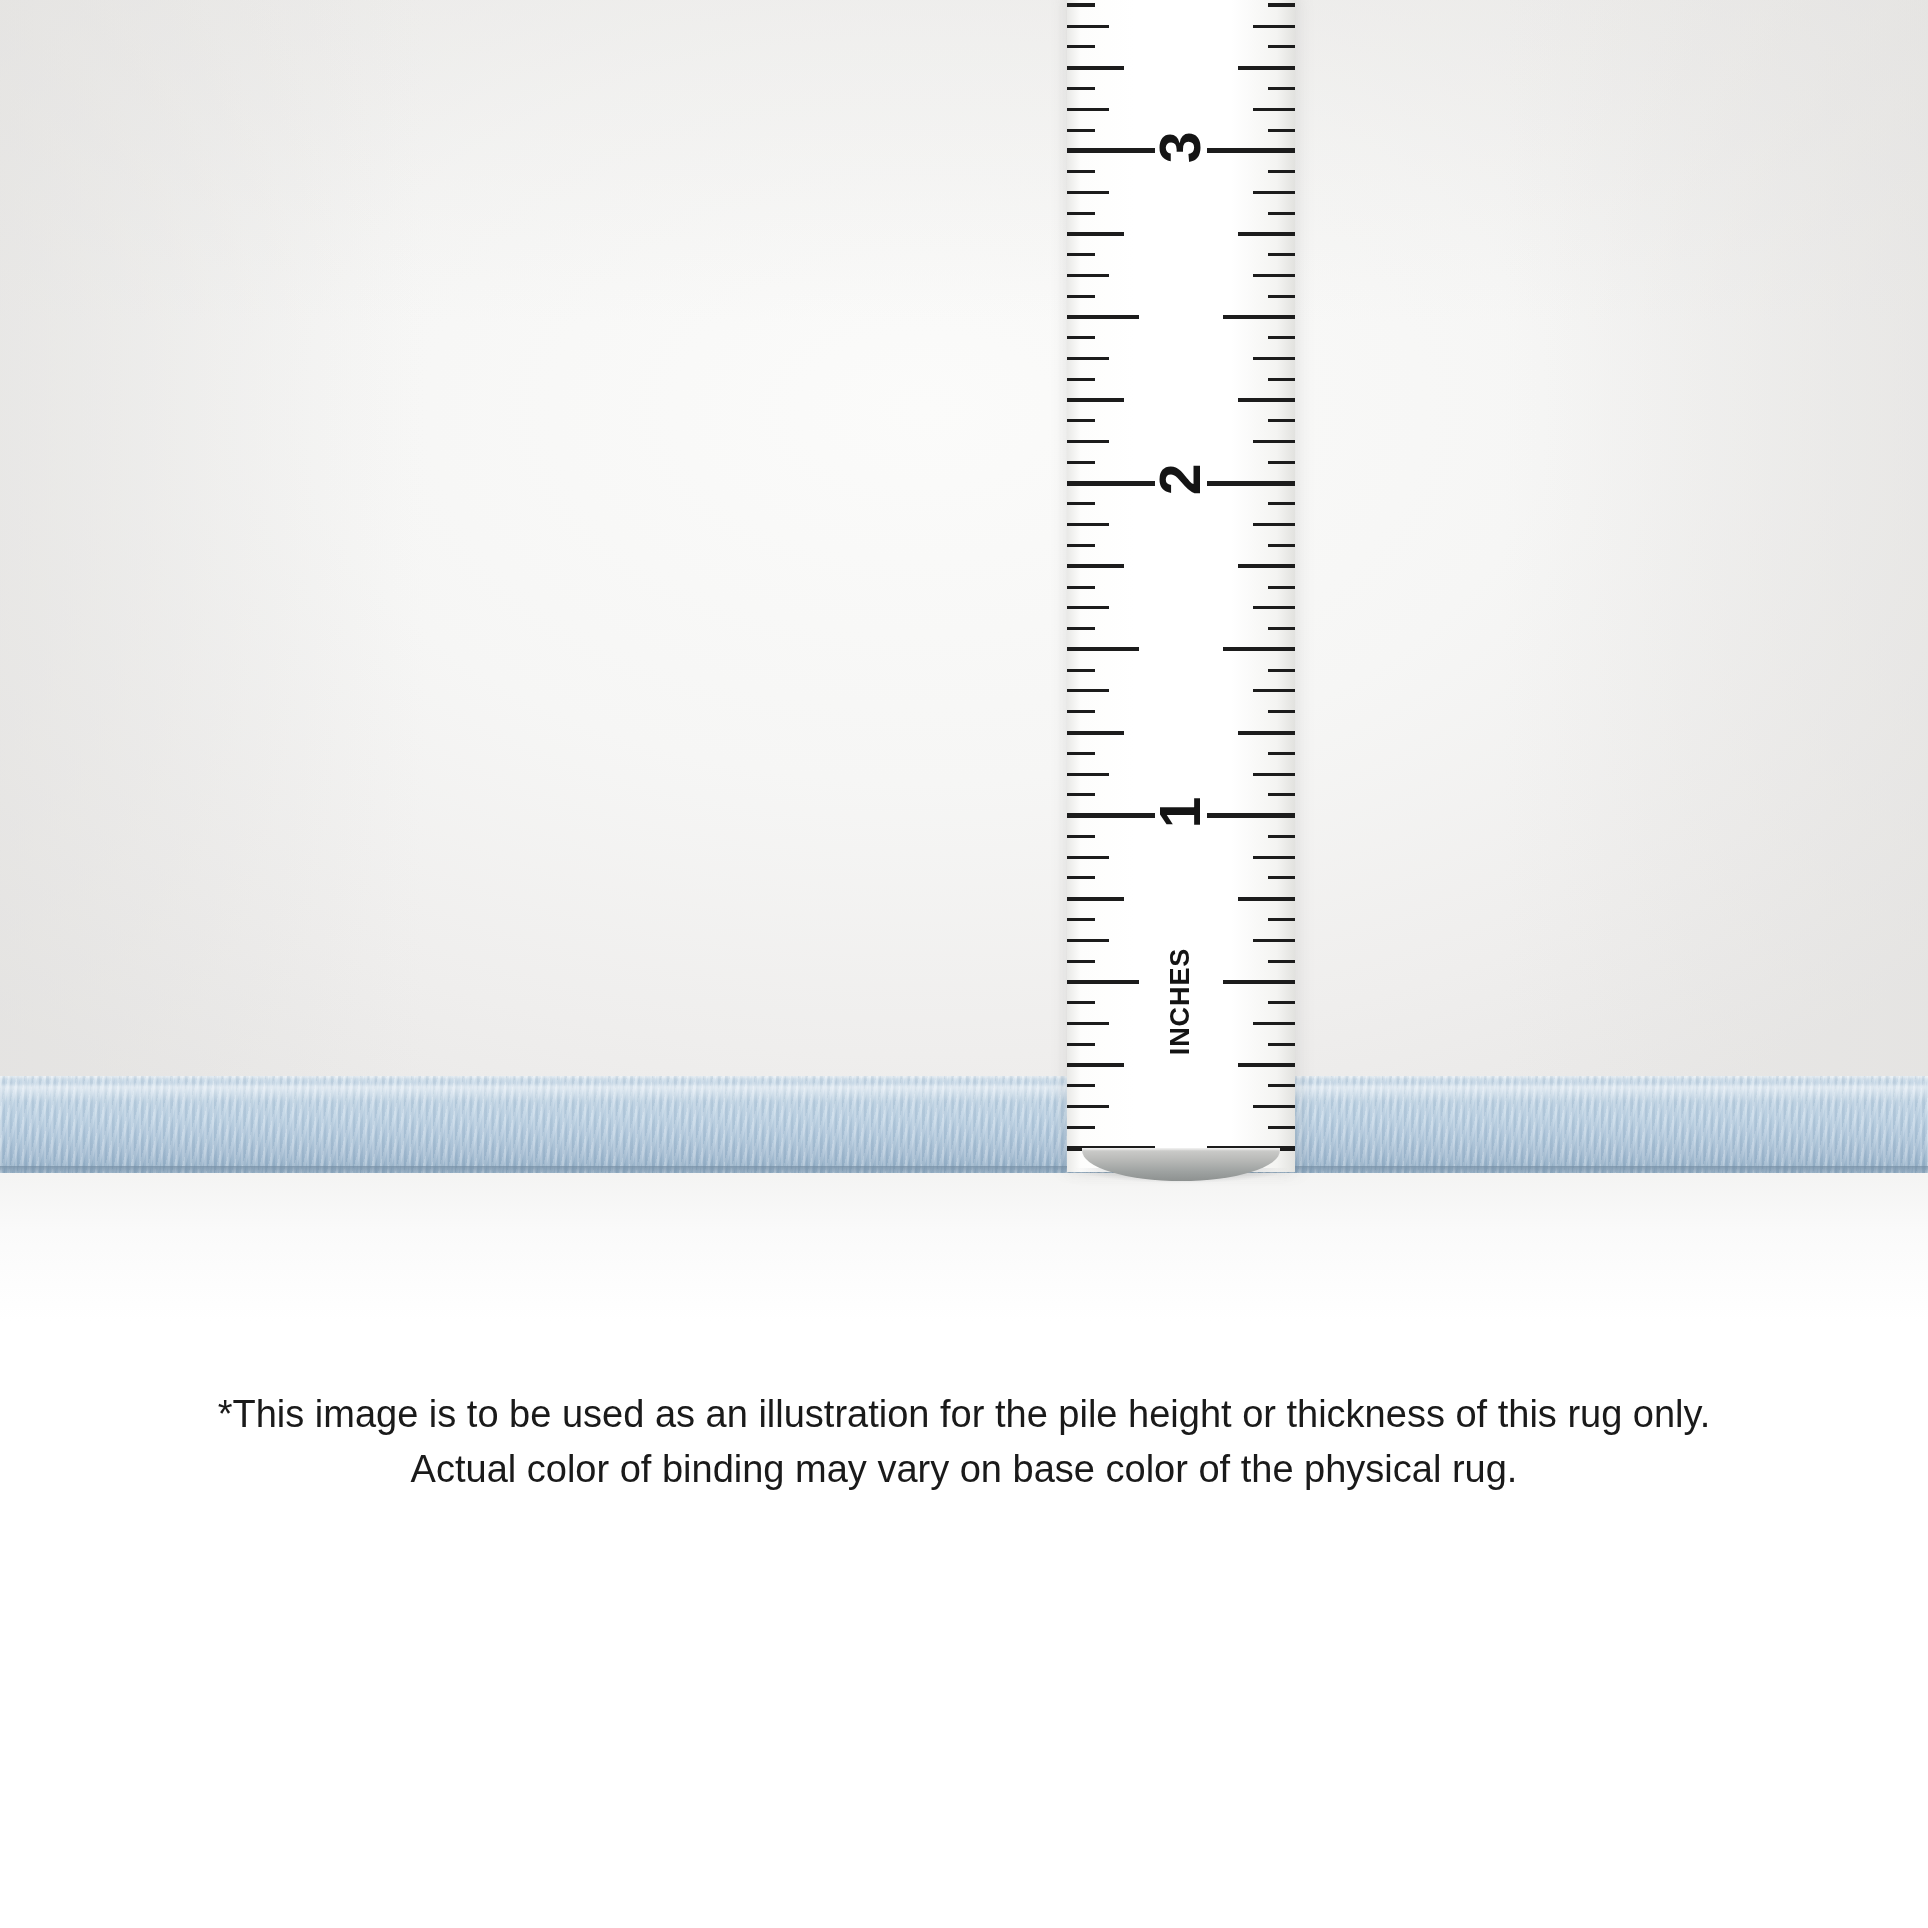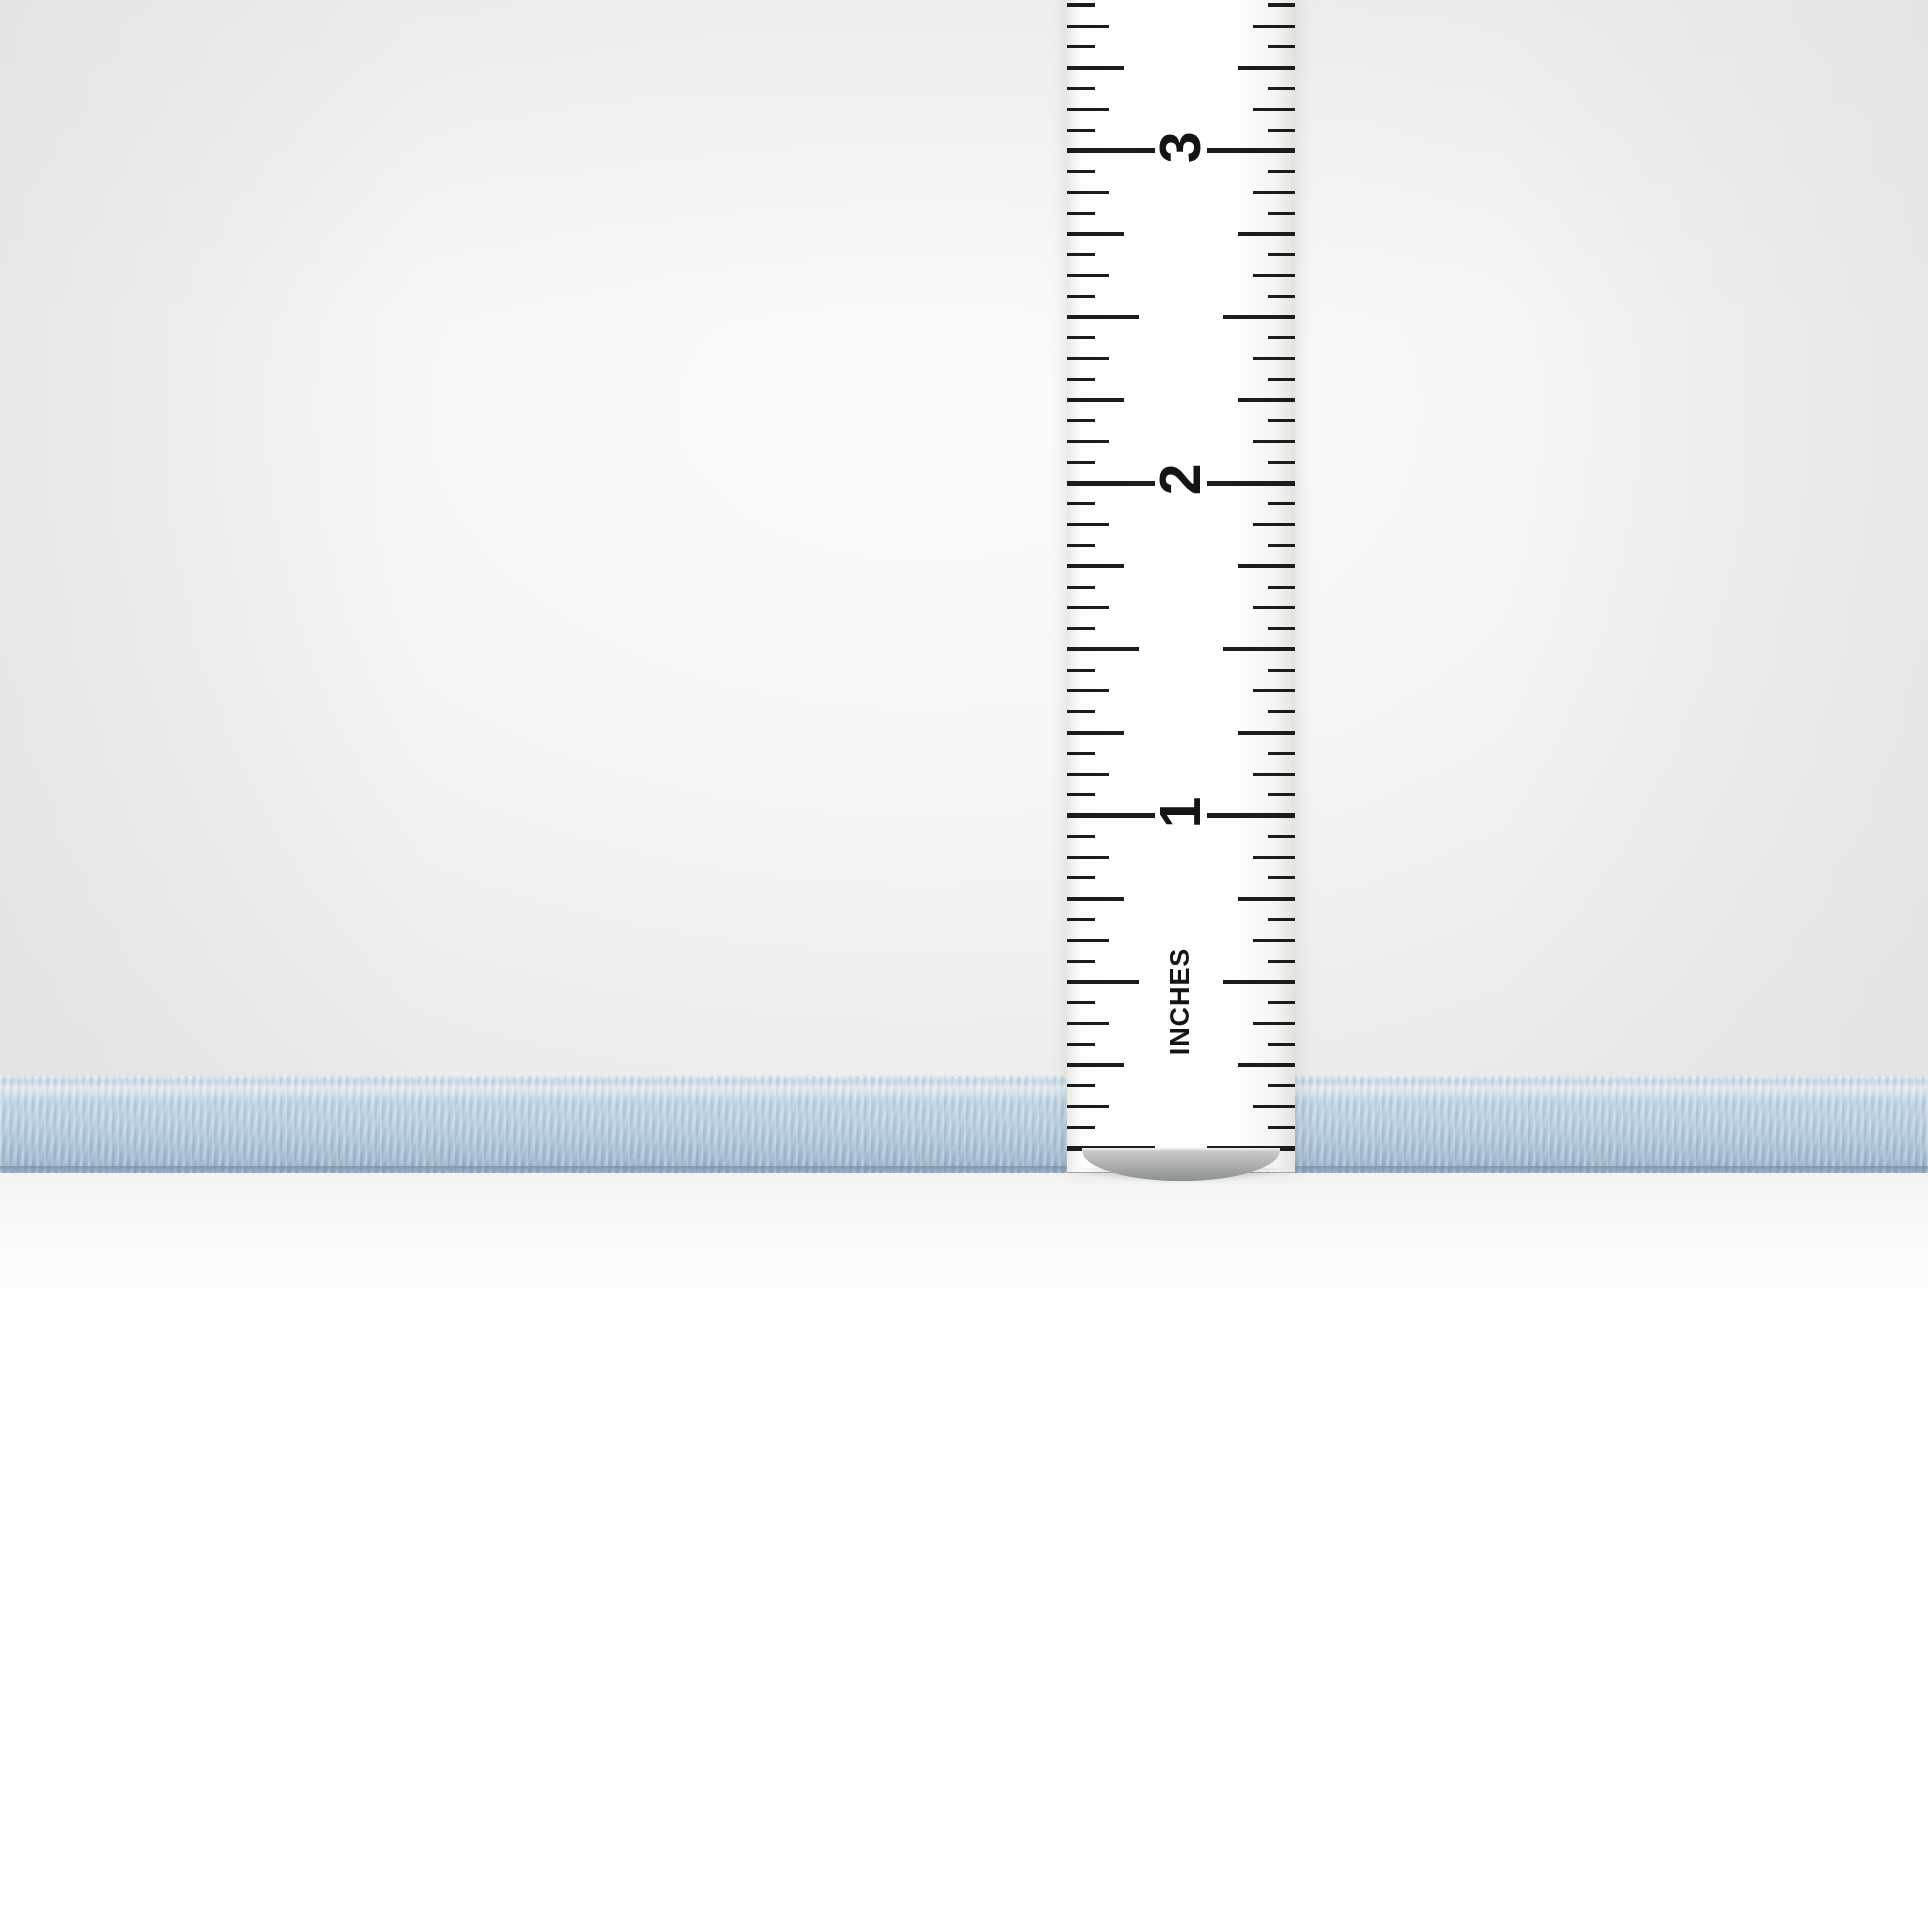--- a/index.html
+++ b/index.html
@@ -362,15 +362,19 @@
           <div class="num" style="left: 77px; top: 448px; width: 73px; height: 73px; line-height: 73px; text-align: center;">2</div>
           <div class="num" style="left: 77px; top: 116px; width: 73px; height: 73px; line-height: 73px; text-align: center;">3</div>
           <div class="inches-label" style="left: 31px; top: 988px; width: 165px; height: 37px; line-height: 37px; text-align: center;">INCHES</div>
         </div>
     </div>
     <div class="ruler-tip-shadow"></div>
     <div class="ruler-tip"></div>
 
   </div>
 
+  <div class="caption">
+    <span class="line">*This image is to be used as an illustration for the pile height or thickness of this rug only.</span>
+    <span class="line">Actual color of binding may vary on base color of the physical rug.</span>
+  </div>
 
 </div>
 
 
 </body></html>

